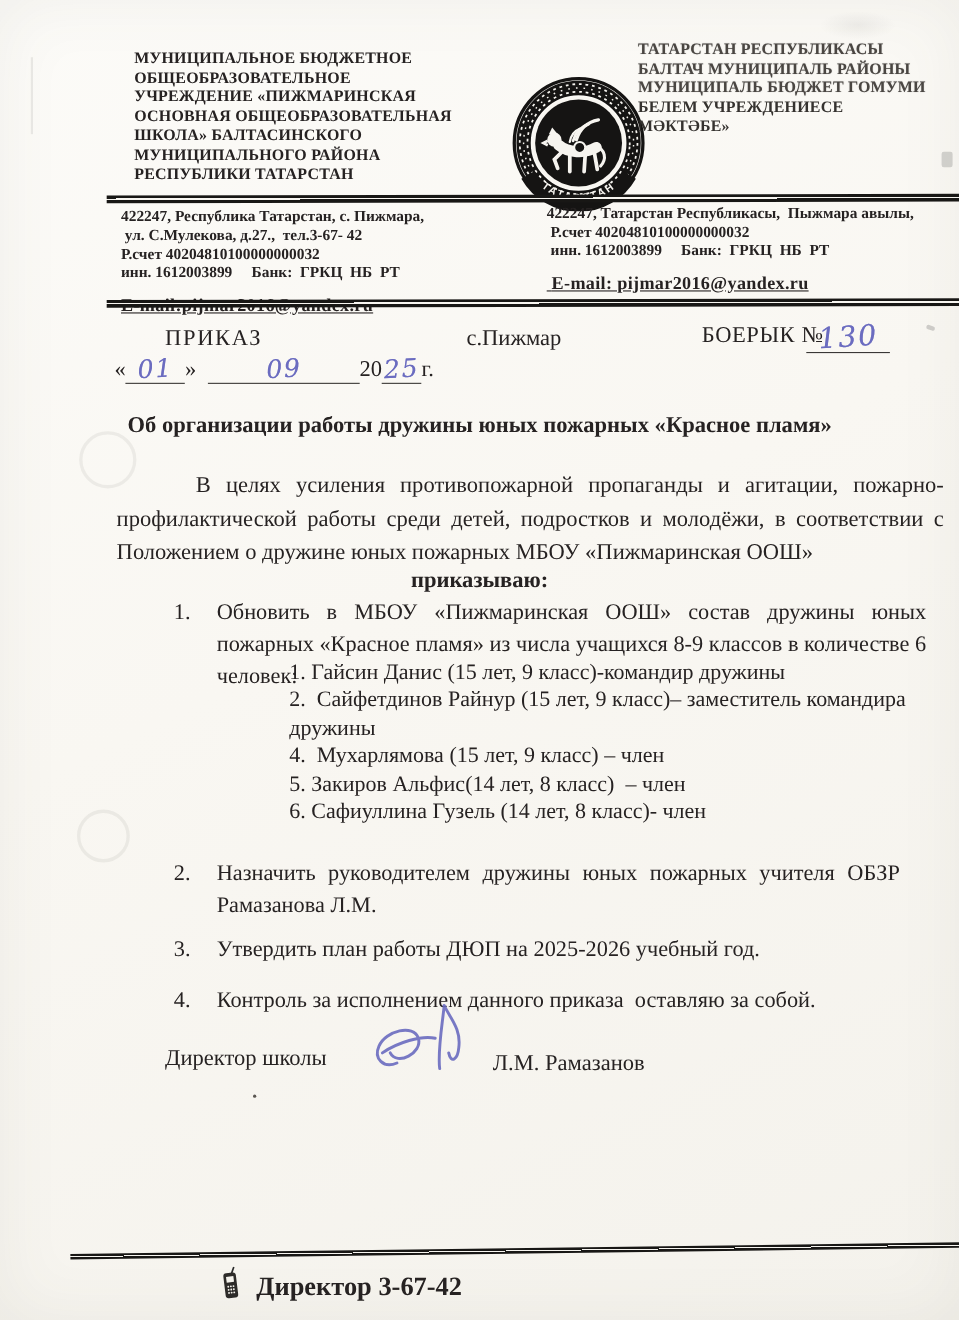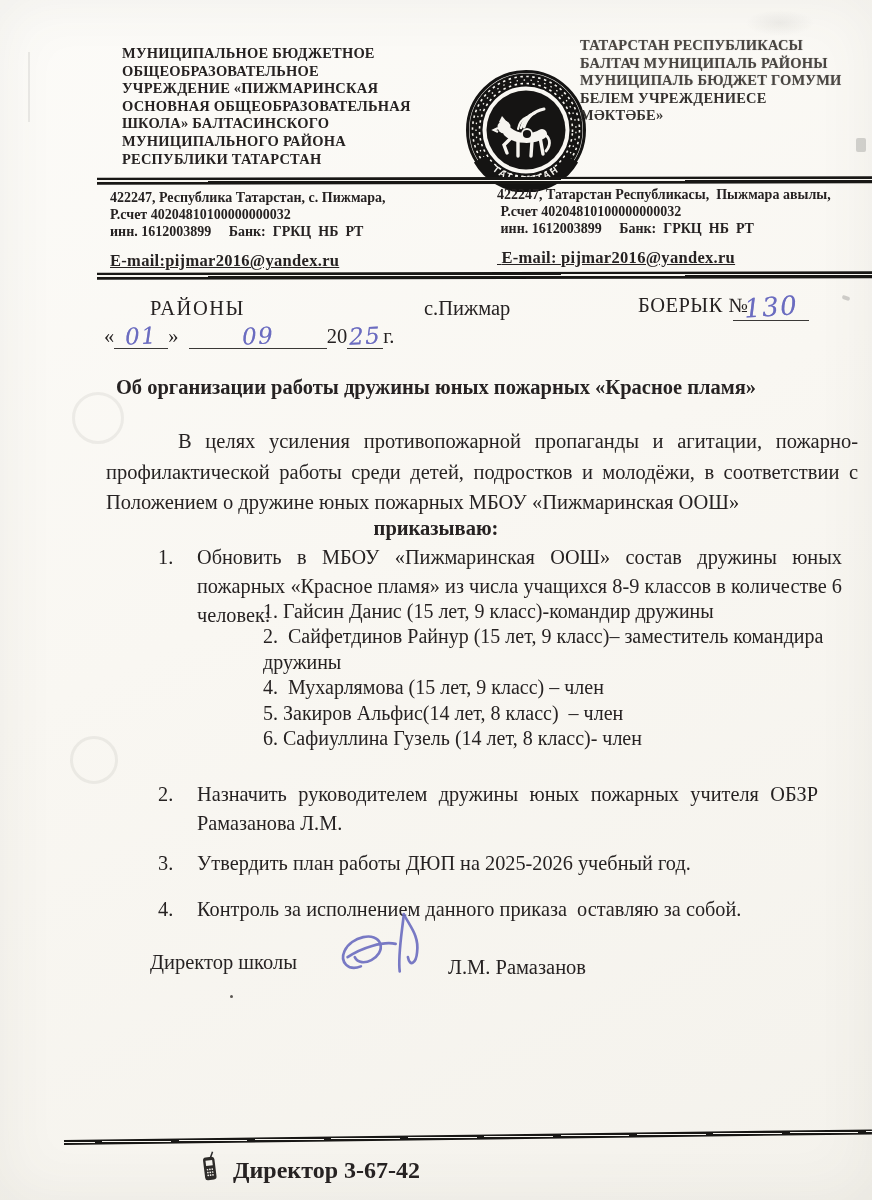--- a/index.html
+++ b/index.html
@@ -142,34 +142,35 @@
       <div class="org-line">БАЛТАЧ МУНИЦИПАЛЬ РАЙОНЫ</div>
       <div class="org-line">МУНИЦИПАЛЬ БЮДЖЕТ ГОМУМИ</div>
       <div class="org-line">БЕЛЕМ УЧРЕЖДЕНИЕСЕ</div>
       <div class="org-line">МӘКТӘБЕ»</div>
     </div>
 
   <div class="abs rule rule1"></div>
 
   <div class="abs contact-col contact-left">
       <div class="contact-line">422247, Республика Татарстан, с. Пижмара,</div>
+      <div class="contact-line"> ул. С.Мулекова, д.27.,  тел.3-67- 42</div>
       <div class="contact-line">Р.счет 40204810100000000032</div>
       <div class="contact-line">инн. 1612003899     Банк:  ГРКЦ  НБ  РТ</div>
       <div class="contact-line">E-mail:pijmar2016@yandex.ru</div>
     </div>
   <div class="abs contact-col contact-right">
       <div class="contact-line">422247, Татарстан Республикасы,  Пыжмара авылы,</div>
       <div class="contact-line"> Р.счет 40204810100000000032</div>
       <div class="contact-line"> инн. 1612003899     Банк:  ГРКЦ  НБ  РТ</div>
       <div class="contact-line"> E-mail: pijmar2016@yandex.ru</div>
     </div>
 
   <div class="abs rule rule2"></div>
 
-  <div class="abs order-word">РАЙОНЫ</div>
+  <div class="abs order-word">ПРИКАЗ</div>
   <div class="abs order-place">с.Пижмар</div>
   <div class="abs order-tt">БОЕРЫК №</div>
   <div class="abs num-slot">
     <span class="hw">130</span>
   </div>
 
   <div class="abs date-row">
     <span>«</span><span class="uline w-day"><span class="hw">01</span></span><span>»</span>&nbsp;&nbsp;<span class="uline w-month"><span class="hw">09</span></span><span>20</span><span class="uline w-year"><span class="hw">25</span></span><span>г.</span>
   </div>
 

